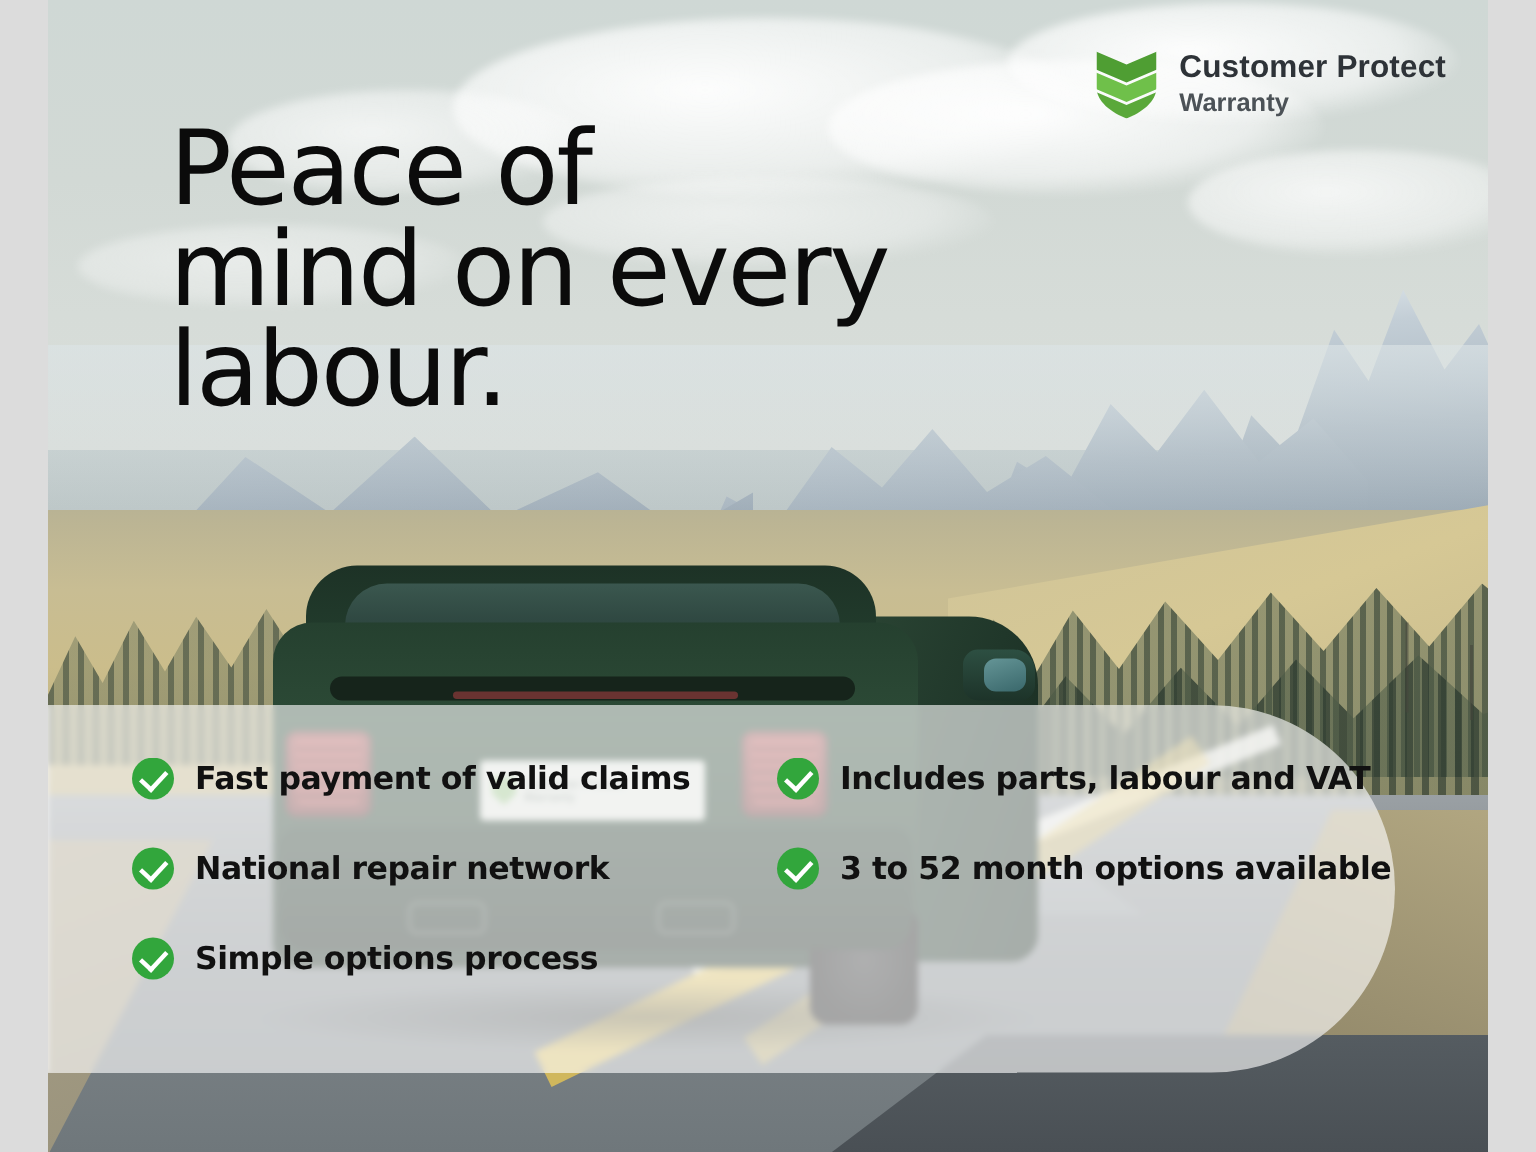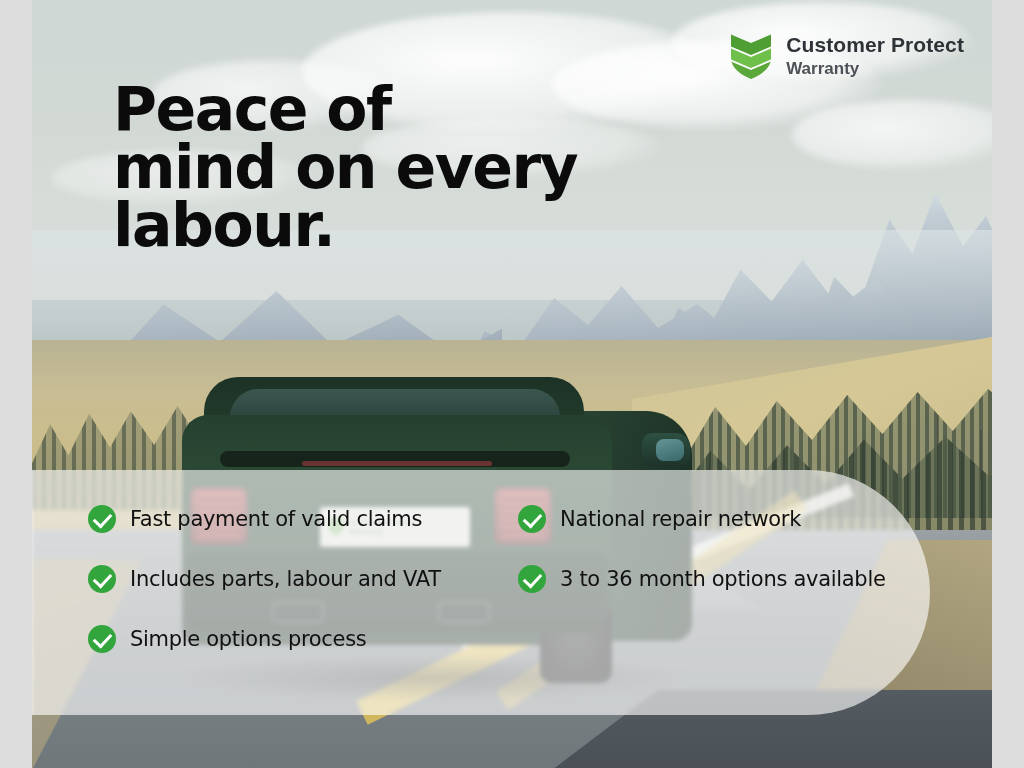--- a/index.html
+++ b/index.html
@@ -250,21 +250,21 @@
   }
   .logo-sub {
     font-size:17px; font-weight:700; color:#4c5257; margin-top:5px;
     font-family:"Liberation Sans", sans-serif;
   }
 
   
   .headline {
     position:absolute; left:113px; top:80px; z-index:30;
     font-family:"DejaVu Sans", sans-serif;
-    font-weight:700; font-size:60px; line-height:.97;
+    font-weight:400; font-size:69px; line-height:.97;
     color:#0b0b0b; letter-spacing:-1.5px;
   }
   .headline span { display:block; }
 
   
   .panel {
     position:absolute; left:0px; top:470px; width:930px; height:245px;
     background:rgba(255,255,255,.62);
     border-radius:0 130px 130px 0;
     z-index:20;
@@ -279,21 +279,21 @@
     width:28px; height:28px; flex:0 0 auto; border-radius:50%;
     background:#32a63c; position:relative;
   }
   .check::after {
     content:""; position:absolute; left:9px; top:5px;
     width:8px; height:14px; border:solid #fff; border-width:0 3px 3px 0;
     transform:rotate(43deg);
   }
   .feature-label {
     font-family:"DejaVu Sans", sans-serif;
-    font-size:21px; font-weight:400; color:#111; letter-spacing:-.3px;
+    font-size:21px; font-weight:700; color:#111; letter-spacing:-.3px;
     white-space:nowrap;
   }
 </style>
 </head>
 <body>
 
 <div class="stage">
 
   <div class="photo">
 
@@ -385,29 +385,29 @@
   </div>
 
   <div class="panel"></div>
   <div class="features">
     <div class="feature">
       <span class="check"></span>
       <span class="feature-label">Fast payment of valid claims</span>
     </div>
     <div class="feature">
       <span class="check"></span>
-      <span class="feature-label">National repair network</span>
+      <span class="feature-label">Includes parts, labour and VAT</span>
     </div>
     <div class="feature">
       <span class="check"></span>
-      <span class="feature-label">Includes parts, labour and VAT</span>
+      <span class="feature-label">National repair network</span>
     </div>
     <div class="feature">
       <span class="check"></span>
-      <span class="feature-label">3 to 36 month options available</span>
+      <span class="feature-label">3 to 52 month options available</span>
     </div>
     <div class="feature">
       <span class="check"></span>
       <span class="feature-label">Simple options process</span>
     </div>
   </div>
 
   <div class="bar-left"></div>
   <div class="bar-right"></div>
 

